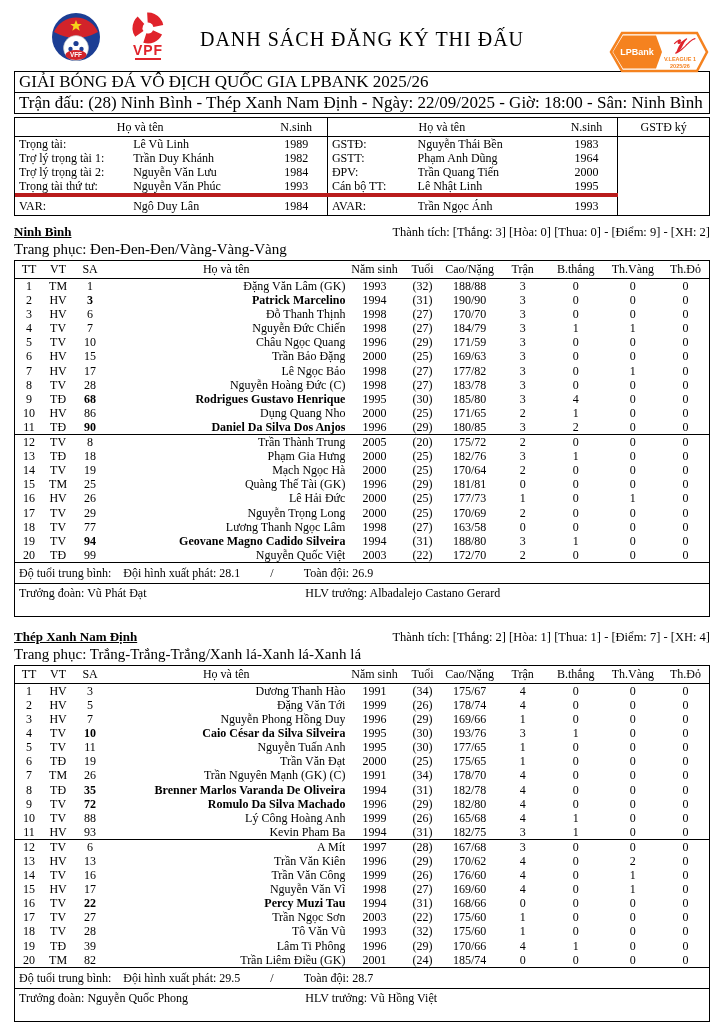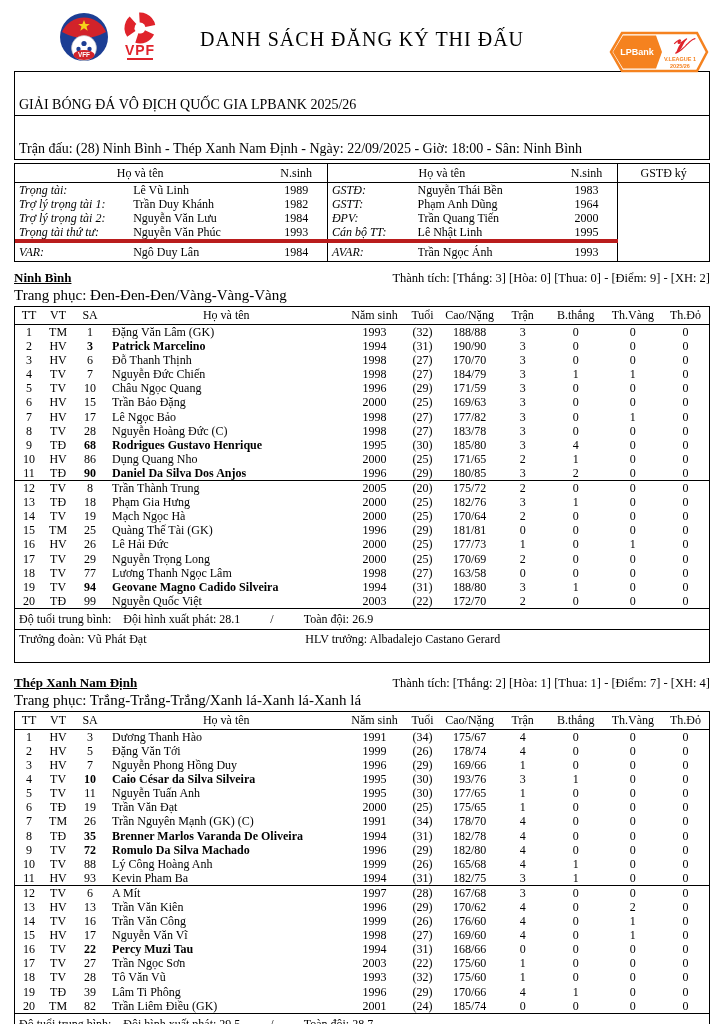--- a/index.html
+++ b/index.html
@@ -2,48 +2,48 @@
 <html><head>
 <meta charset="utf-8">
 <style>
   * { margin:0; padding:0; box-sizing:border-box; }
   html,body { width:724px; height:1024px; background:#fff; overflow:hidden; }
   body { color:#000; font-family:"Liberation Serif","DejaVu Serif",serif; font-size:12px; }
   .page { padding:6px 14px 0 14px; }
 
   
   .top-header { position:relative; height:62px; margin-bottom:3px; }
-  .logos-left { position:absolute; left:44px; top:4px; display:flex; gap:4px; }
+  .logos-left { position:absolute; left:36px; top:4px; display:flex; gap:20px; }
   .doc-title { text-align:center; padding-top:22px; font-size:20px; letter-spacing:1px; }
   .badge-wrap { position:absolute; right:0; top:22px; }
 
   
   .info-box { border:1.5px solid #000; margin-bottom:3px; }
-  .info-line { line-height:18px; padding:1px 4px; font-size:14px;margin-top:23px; }
+  .info-line { line-height:18px; padding:1px 4px; font-size:17px; }
   .info-line.first { border-bottom:1px solid #000; }
 
   
   table { border-collapse:collapse; width:100%; table-layout:fixed; }
   .officials-box { border:1.5px solid #000; margin-bottom:7px; }
   .officials-table th { font-weight:normal; text-align:center; line-height:18px; border-bottom:1px solid #000; }
   .officials-table td { line-height:14px; white-space:nowrap; overflow:hidden; }
-  .officials-table .o-role { padding-left:4px;font-style:italic; }
+  .officials-table .o-role { padding-left:4px; }
   .officials-table .yr { text-align:center; }
   .officials-table .vline { border-left:1px solid #000; }
   .officials-table .var-row td { border-top:4px solid #b91c1c; line-height:18px;margin-left:28px; }
 
   
   .team-header { display:flex; justify-content:space-between; align-items:baseline; line-height:17px; }
   .team-name { font-weight:bold; text-decoration:underline; font-size:13px; }
   .team-record { font-size:12.5px; }
   .team-kit { line-height:16px; margin-bottom:3px; font-size:15px; }
   .player-box { border:1.5px solid #000; }
   .player-table th { font-weight:normal; text-align:center; line-height:17px; border-bottom:1.2px solid #000; white-space:nowrap; }
   .player-table td { line-height:14.1px; text-align:center; white-space:nowrap; overflow:hidden; }
-  .player-table .c-name { text-align:left; padding-left:5px; }
+  .player-table .c-name { text-align:right; padding-left:5px; }
   .player-table th.c-name { text-align:center; padding-left:0; }
   .player-table .bold { font-weight:bold; }
   .player-table tr.divider td { border-top:1.5px solid #000; }
   .summary-row { border-top:1.5px solid #000; line-height:20px; padding-left:4px; }
   .summary-row .avg-start { margin-left:12px; }
   .summary-row .avg-slash { margin-left:30px; }
   .summary-row .avg-total { margin-left:30px; }
   .staff-row { border-top:1px solid #000; height:33px; padding:2px 0 0 4px; }
   .staff-row .first { display:inline-block; width:41.5%; }
   .team-section { margin-bottom:11px; }

